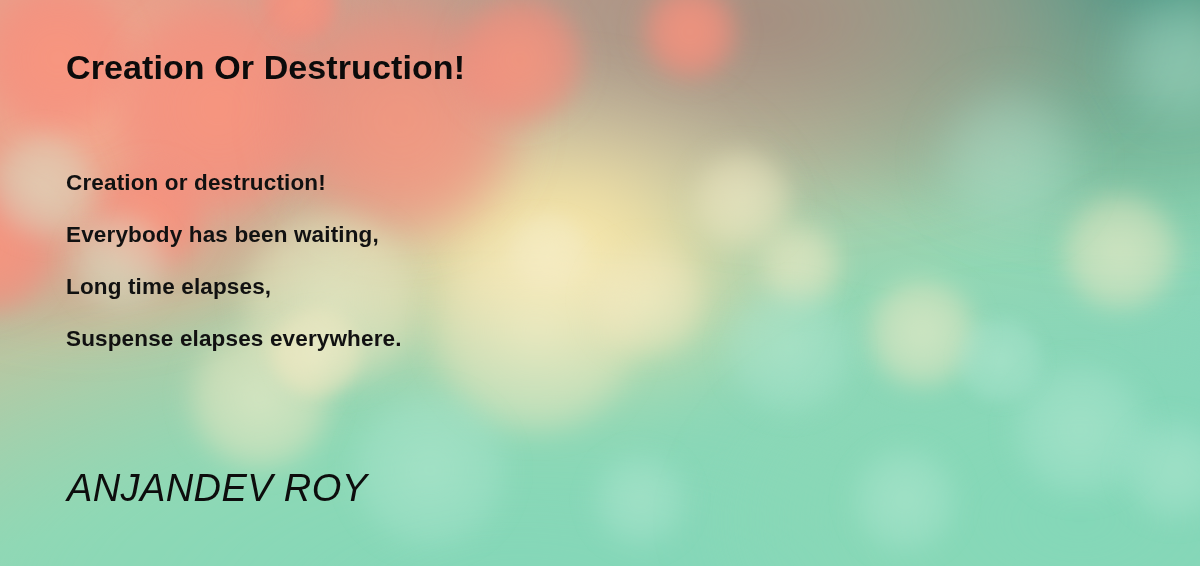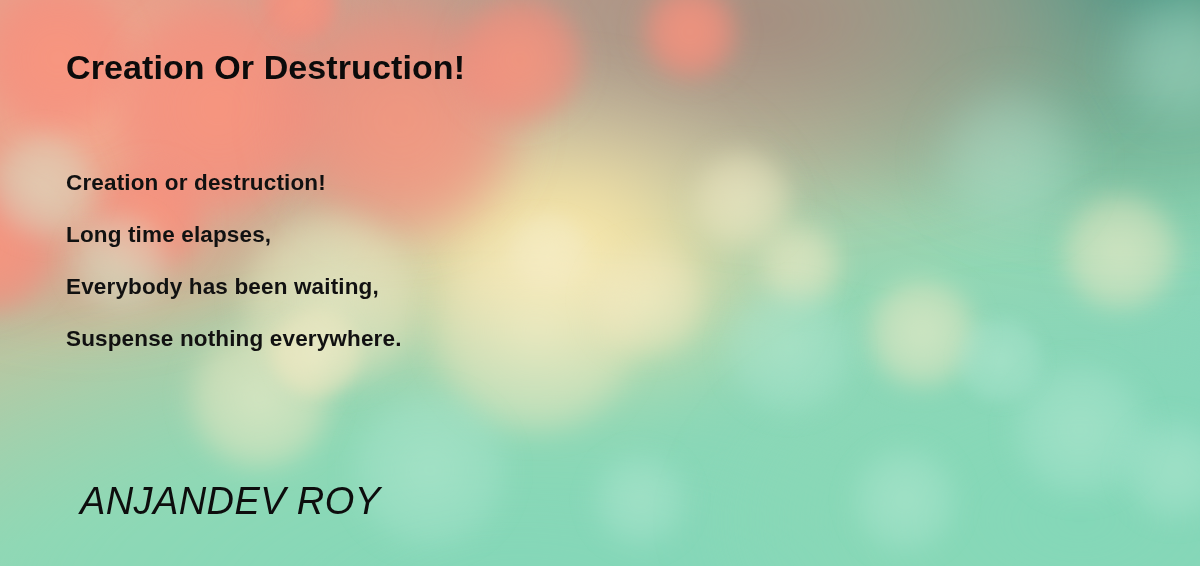--- a/index.html
+++ b/index.html
@@ -54,21 +54,21 @@
     color: #111111;
     line-height: 52px;
     height: 52px;
     white-space: nowrap;
     letter-spacing: 0.15px;
   }
   #poem-author {
     position: absolute;
     left: 64px;
     top: 464px;
-    margin: 16px;
+    margin: 3px;
     font-size: 38px;
     font-style: italic;
     font-weight: normal;
     color: #0d0d0d;
     letter-spacing: 0.4px;
     white-space: nowrap;
   }
 </style>
 </head>
 <body>
@@ -195,21 +195,21 @@
     <circle cx="1010" cy="160" r="80" fill="url(#bokehAqua)" filter="url(#softenBig)"></circle>
     <circle cx="1180" cy="60" r="70" fill="url(#bokehAqua)" filter="url(#softenBig)"></circle>
   </svg>
 
   <div id="poem-content">
 
     <h1 id="poem-title">Creation Or Destruction!</h1>
 
     <div id="poem-body">
       <div class="poem-line">Creation or destruction!</div>
+      <div class="poem-line">Everybody has been waiting,</div>
       <div class="poem-line">Long time elapses,</div>
-      <div class="poem-line">Everybody has been waiting,</div>
-      <div class="poem-line">Suspense nothing everywhere.</div>
+      <div class="poem-line">Suspense elapses everywhere.</div>
     </div>
 
     <div id="poem-author">ANJANDEV ROY</div>
 
   </div>
 </div>
 
 </body></html>

